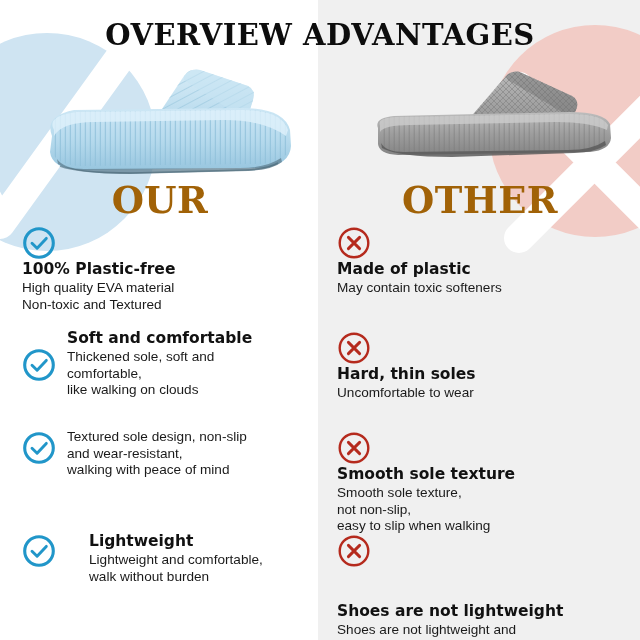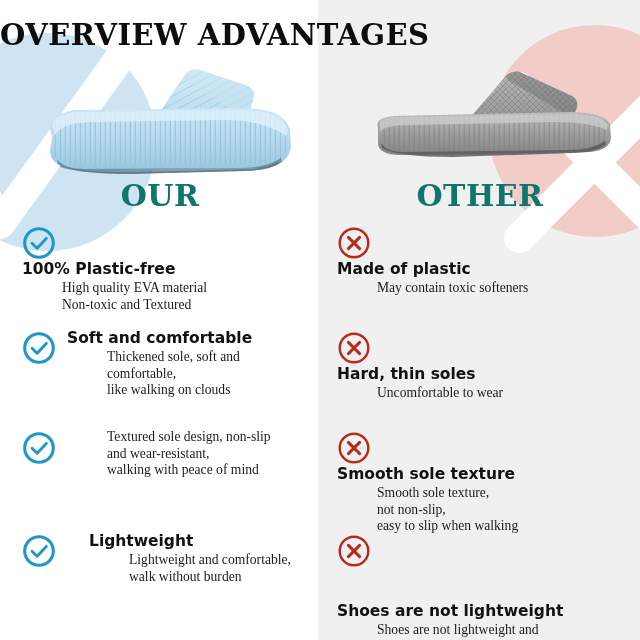--- a/index.html
+++ b/index.html
@@ -23,66 +23,65 @@
   .deco-mark{position:absolute;}
 
   
   .check-cut{left:-78px;top:28px;width:230px;height:230px;}
   
   .x-cut{left:487px;top:55px;width:215px;height:215px;}
 
   
   .title{
     position:absolute;left:0;right:0;top:18px;
-    text-align:left;
+    text-align:center;
     font-family:"DejaVu Serif", serif;
     font-weight:bold;
     font-size:29px;
     letter-spacing:0.5px;
     color:#0d0d0d;
     white-space:nowrap;
   }
 
   
   .shoe{position:absolute;}
   .shoe-our{left:34px;top:58px;width:266px;height:125px;}
   .shoe-other{left:368px;top:62px;width:250px;height:116px;}
 
   
   .collabel{
     position:absolute;top:178px;
     font-family:"DejaVu Serif", serif;
-    font-weight:bold;font-size:30px;
-    color:#0f766e;text-align:center;
+    font-weight:bold;font-size:37px;
+    color:#a16207;text-align:center;
     letter-spacing:0.5px;
   }
   .collabel-our{left:100px;width:120px;}
   .collabel-other{left:400px;width:160px;}
 
   
   .feature{position:absolute;display:flex;align-items:flex-start;}
   .feat-icon{flex:0 0 auto;width:34px;height:34px;margin-right:11px;margin-top:2px;}
   .feat-text{flex:1 1 auto;}
   .feat-title{
     font-family:"DejaVu Sans", sans-serif;
     font-weight:bold;font-size:15.5px;line-height:19px;
     color:#111111;margin-bottom:1px;white-space:nowrap;
   }
   .feat-desc{
-    font-family:Liberation Serif, serif;
+    font-family:Liberation Sans, sans-serif;
     font-weight:normal;font-size:13.6px;line-height:16.5px;
     color:#1a1a1a;
-    margin-left:40px;
   }
   .feat-desc div{white-space:nowrap;}
 
   
   .row-l{left:22px;width:296px;}
   .row-l1{top:224px;flex-direction:column;}
-  .row-l2{top:329px;}
+  .row-l2{top:329px;align-items:center;}
   .row-l3{top:429px;}
   .row-l4{top:532px;gap:22px;}
   
   .row-r{left:337px;width:300px;flex-direction:column;}
   .row-r1{top:224px;}
   .row-r2{top:329px;}
   .row-r3{top:429px;}
   .row-r4{top:532px;gap:34px;}
 </style>
 </head>

